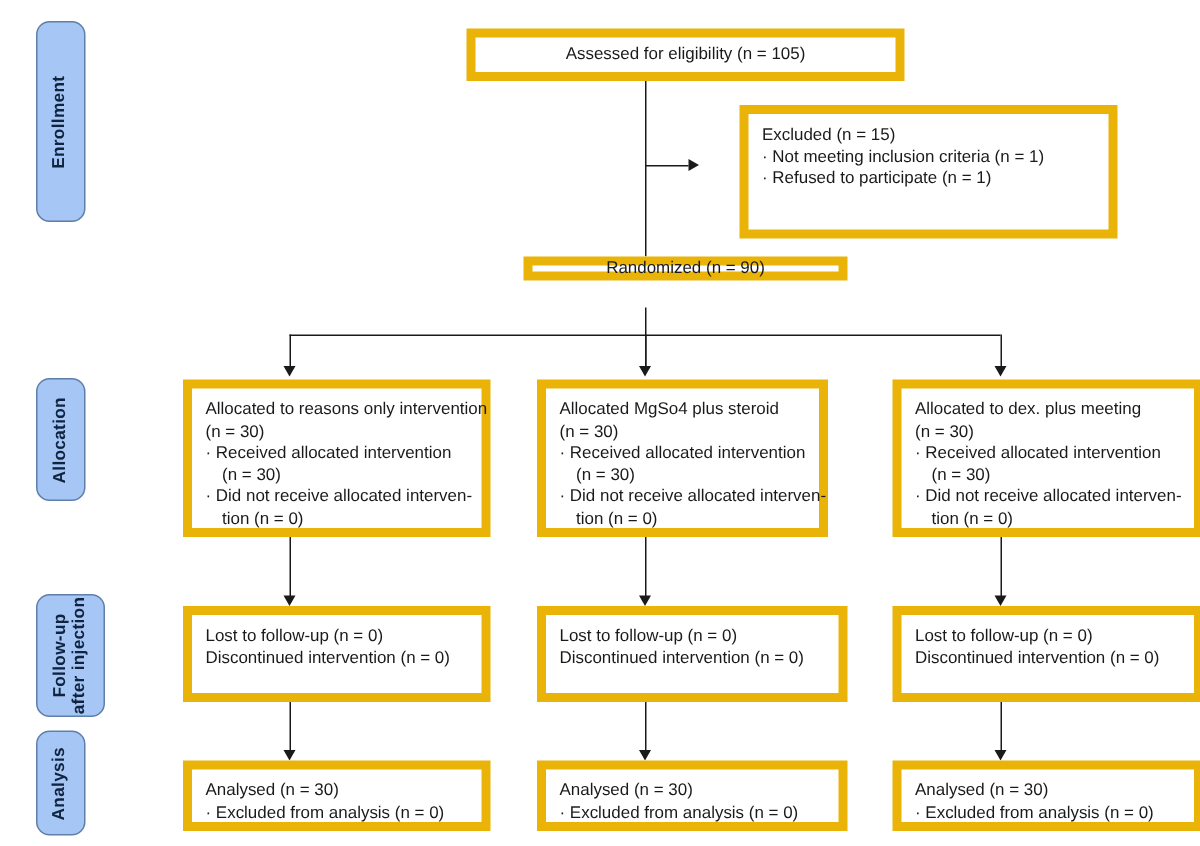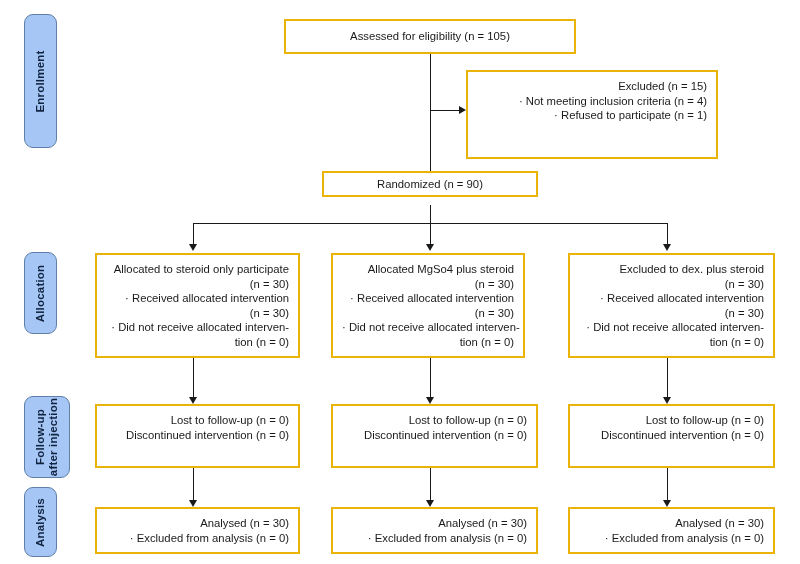--- a/index.html
+++ b/index.html
@@ -38,35 +38,35 @@
     color: #10233f;
     letter-spacing: 0.2px;
     text-align: center;
     line-height: 13px;
   }
 
   
   .fbox {
     position: absolute;
     box-sizing: border-box;
-    border: 2px solid #eab308;
+    border: 6px solid #eab308;
     background: #ffffff;
     color: #1a1a1a;
     font-size: 11.3px;
     line-height: 14.6px;
+    margin-left: 27px;
   }
   .fbox.centered {
     display: flex;
     align-items: center;
     justify-content: center;
     text-align: center;
   }
   .fbox .pad {
     padding: 7px 9px 0 9px;
-    text-align: right;
   }
   .fbox .ln { white-space: pre; }
   .fbox .bullet {
     white-space: pre;
     padding-left: 0;
   }
   .fbox .cont {
     white-space: pre;
     padding-left: 11px;
   }
@@ -124,44 +124,44 @@
   </div>
 
   <div class="vline" style="left:430px; top:54px; height:117px;"></div>
 
   <div class="hline" style="left:430px; top:110px; width:29px;"></div>
   <div class="arrow-right" style="left:459px; top:106px;"></div>
 
   <div class="fbox" style="left:466px; top:70px; width:252px; height:89px;">
     <div class="pad">
       <div class="ln">Excluded (n = 15)</div>
-      <div class="bullet">· Not meeting inclusion criteria (n = 4)</div>
+      <div class="bullet">· Not meeting inclusion criteria (n = 1)</div>
       <div class="bullet">· Refused to participate (n = 1)</div>
     </div>
   </div>
 
-  <div class="fbox centered" style="left:322px; top:171px; width:216px; height:26px;">
+  <div class="fbox centered" style="left:322px; top:171px; width:216px; height:16px;">
     <span>Randomized (n = 90)</span>
   </div>
 
   <div class="vline" style="left:430px; top:205px; height:41px;"></div>
   <div class="hline" style="left:193px; top:223px; width:474px;"></div>
 
   <div class="vline" style="left:193px; top:223px; height:22px;"></div>
   <div class="arrow-down" style="left:189px; top:244px;"></div>
 
   <div class="vline" style="left:430px; top:223px; height:22px;"></div>
   <div class="arrow-down" style="left:426px; top:244px;"></div>
 
   <div class="vline" style="left:667px; top:223px; height:22px;"></div>
   <div class="arrow-down" style="left:663px; top:244px;"></div>
 
   <div class="fbox" style="left:95px; top:253px; width:205px; height:105px;">
     <div class="pad">
-      <div class="ln">Allocated to steroid only participate</div>
+      <div class="ln">Allocated to reasons only intervention</div>
       <div class="ln">(n = 30)</div>
       <div class="bullet">· Received allocated intervention</div>
       <div class="cont">(n = 30)</div>
       <div class="bullet">· Did not receive allocated interven-</div>
       <div class="cont">tion (n = 0)</div>
     </div>
   </div>
 
   <div class="fbox" style="left:331px; top:253px; width:194px; height:105px;">
     <div class="pad">
@@ -169,21 +169,21 @@
       <div class="ln">(n = 30)</div>
       <div class="bullet">· Received allocated intervention</div>
       <div class="cont">(n = 30)</div>
       <div class="bullet">· Did not receive allocated interven-</div>
       <div class="cont">tion (n = 0)</div>
     </div>
   </div>
 
   <div class="fbox" style="left:568px; top:253px; width:207px; height:105px;">
     <div class="pad">
-      <div class="ln">Excluded to dex. plus steroid</div>
+      <div class="ln">Allocated to dex. plus meeting</div>
       <div class="ln">(n = 30)</div>
       <div class="bullet">· Received allocated intervention</div>
       <div class="cont">(n = 30)</div>
       <div class="bullet">· Did not receive allocated interven-</div>
       <div class="cont">tion (n = 0)</div>
     </div>
   </div>
 
   <div class="vline" style="left:193px; top:358px; height:40px;"></div>
   <div class="arrow-down" style="left:189px; top:397px;"></div>

